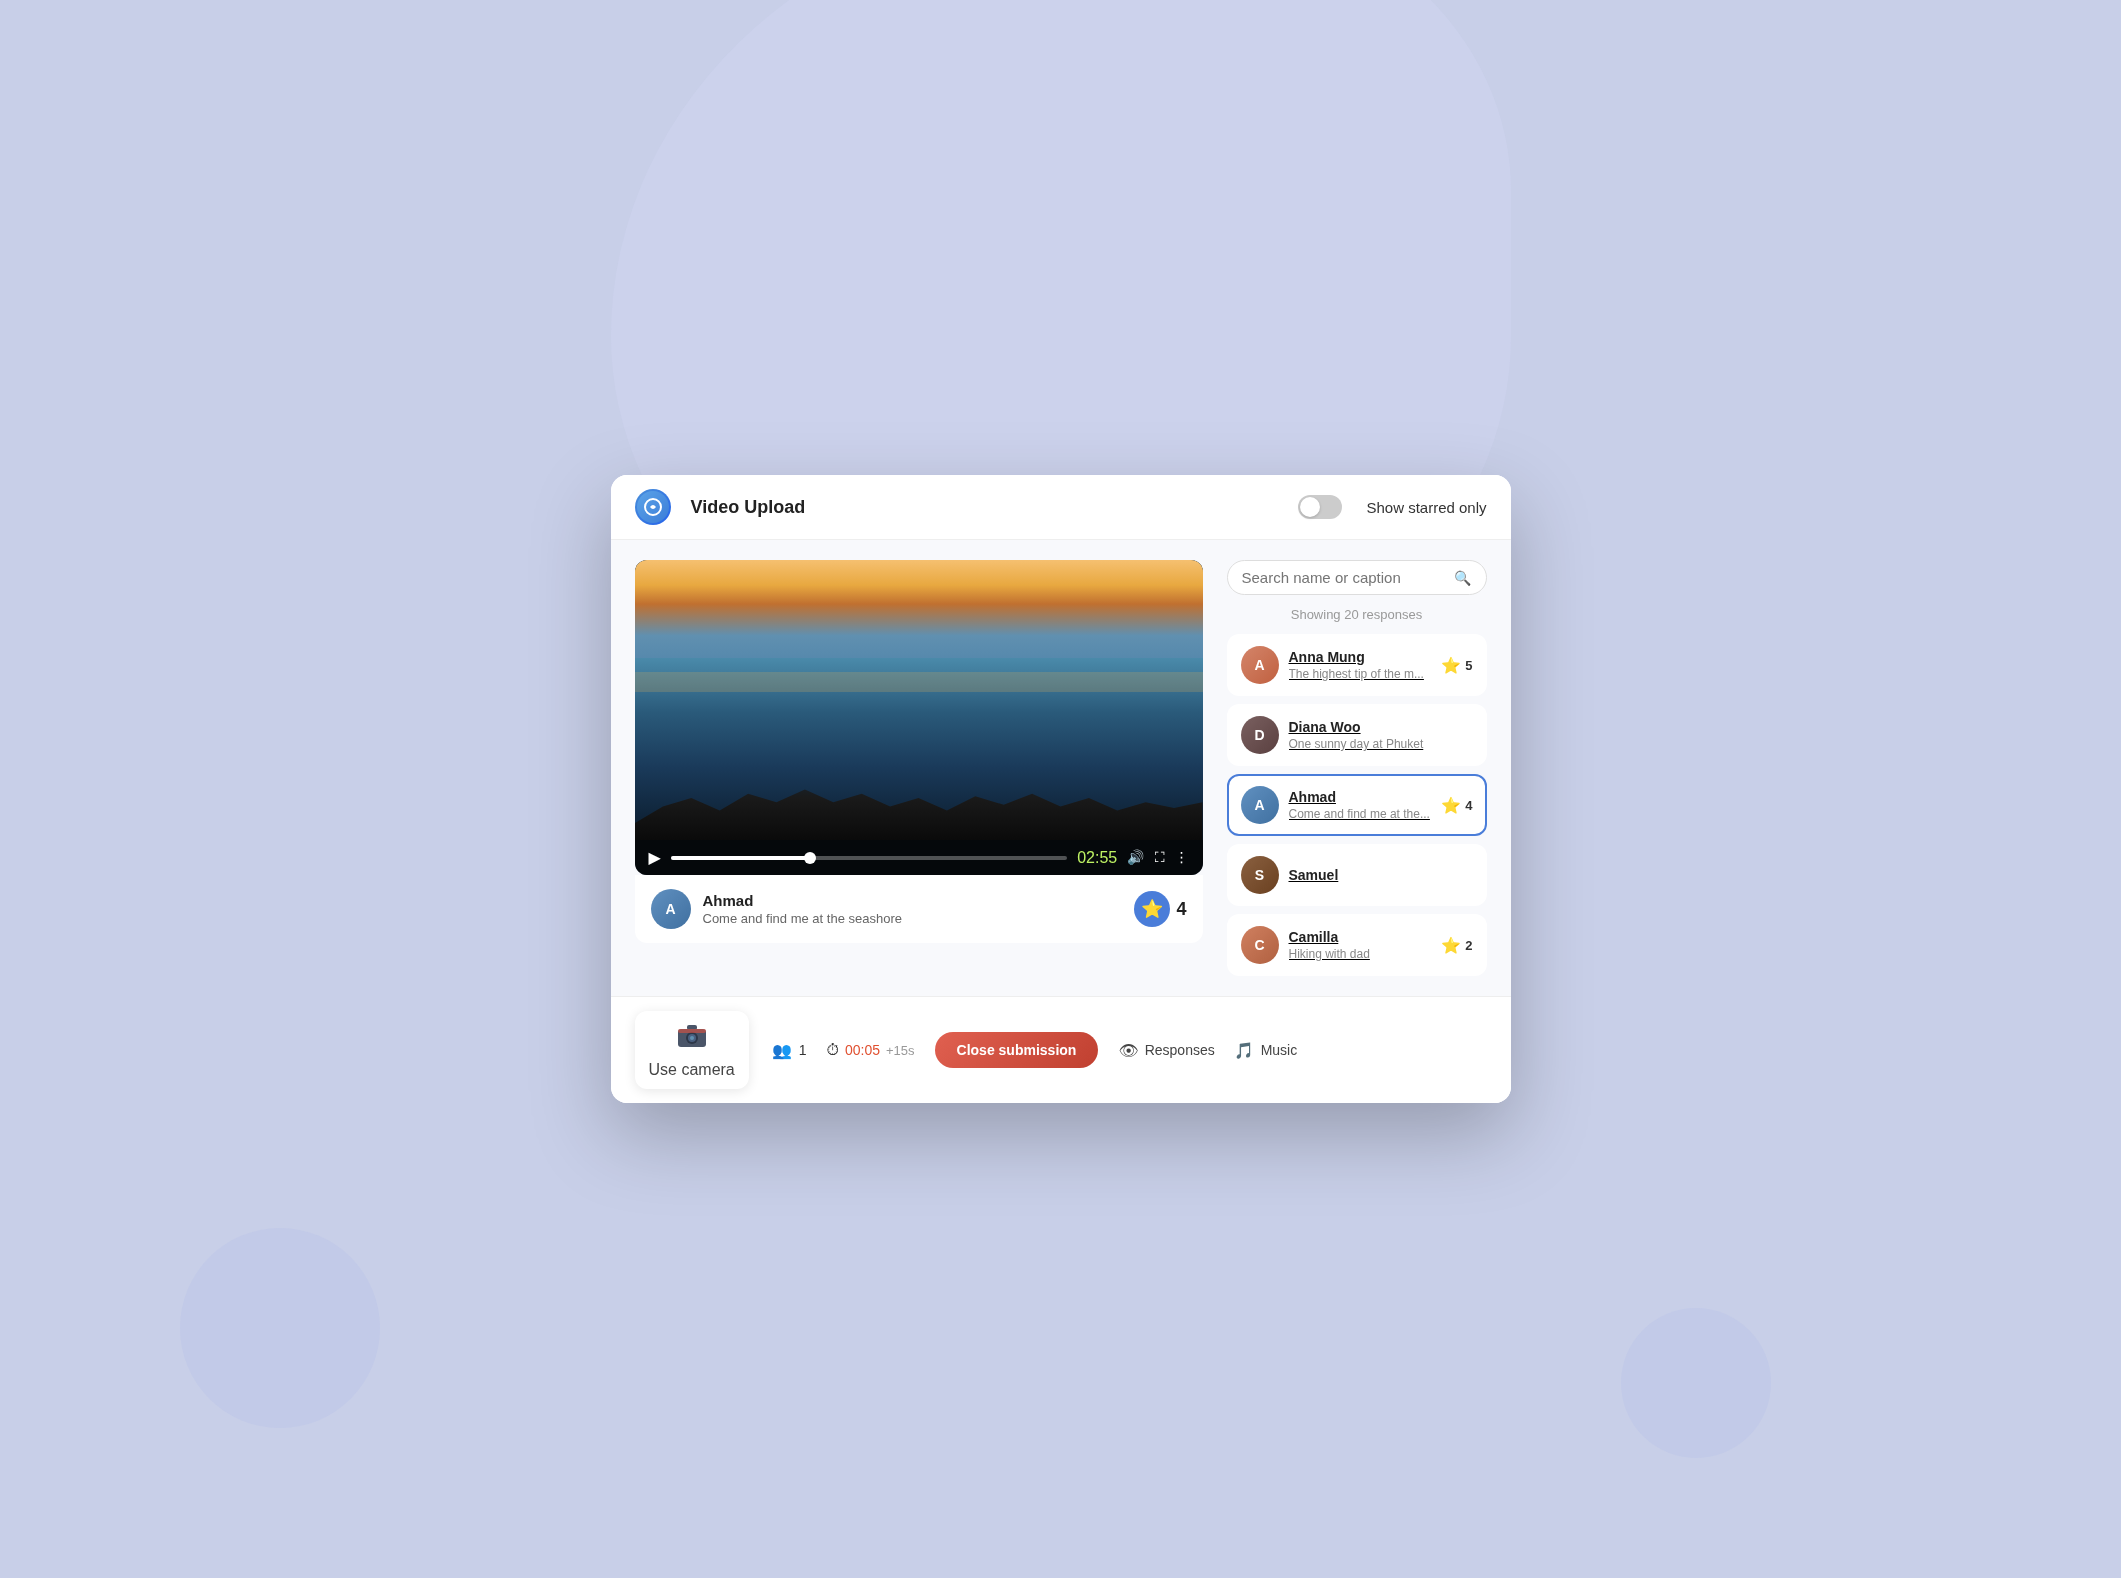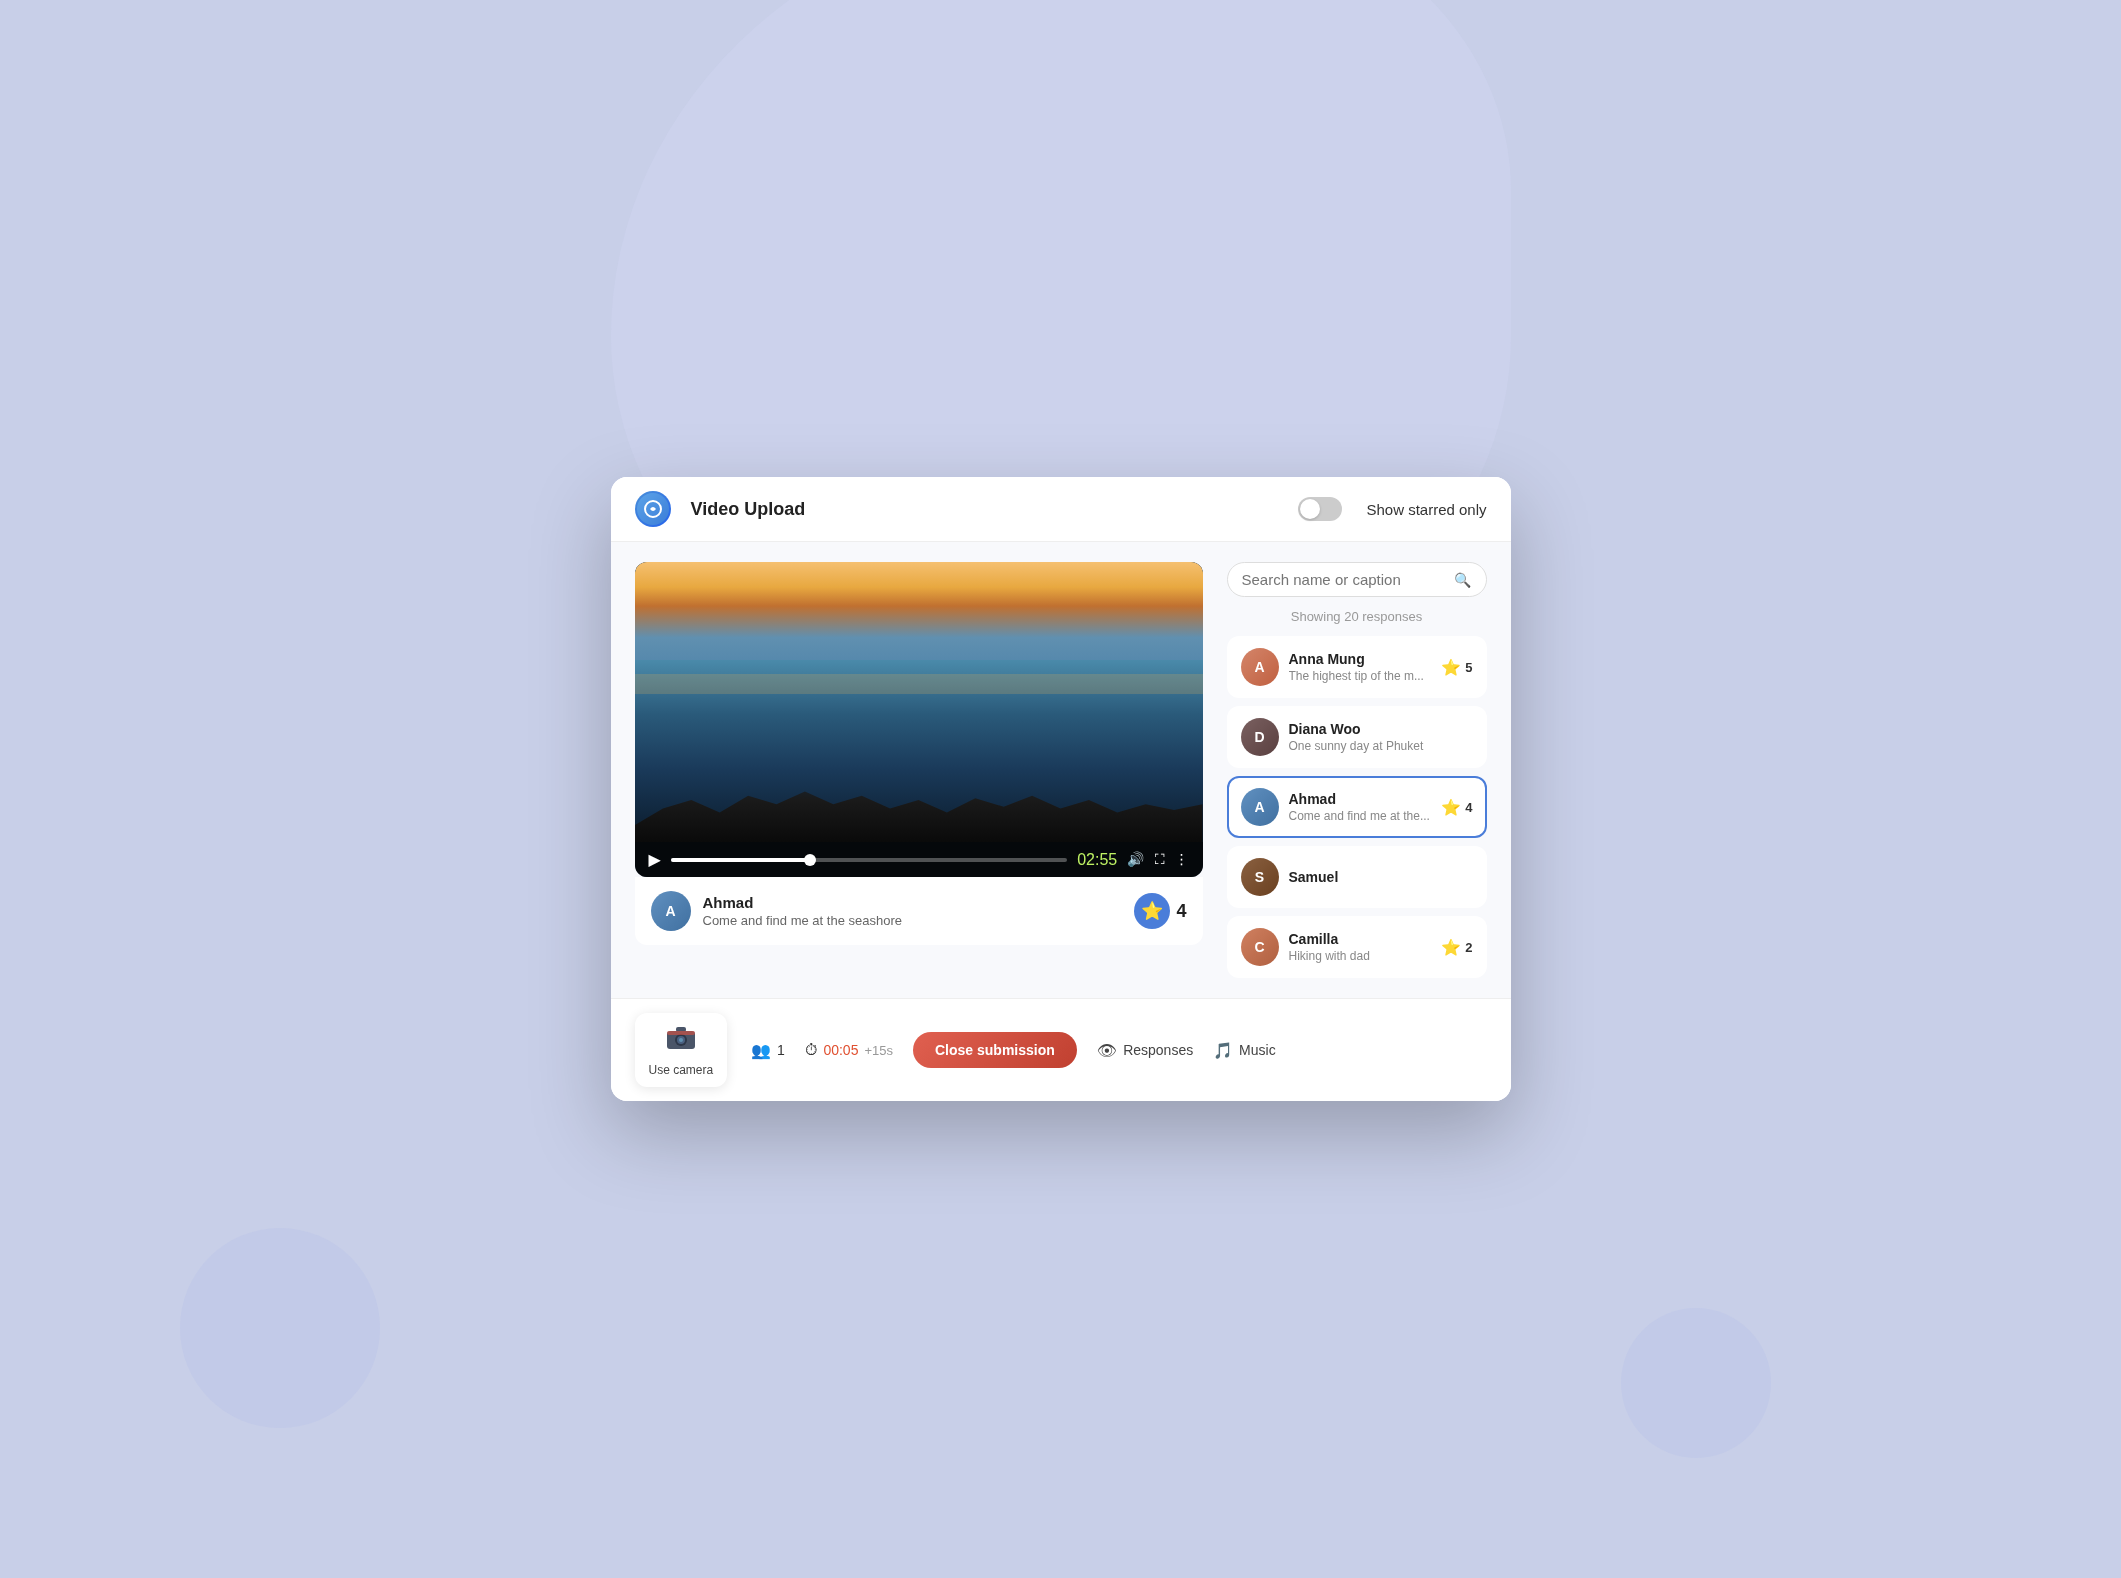--- a/index.html
+++ b/index.html
@@ -386,20 +386,21 @@
     }
     .avatar-color-1 { background: linear-gradient(135deg, #d4856a, #c06040); }
     .avatar-color-2 { background: linear-gradient(135deg, #7a6060, #5a4040); }
     .avatar-color-3 { background: linear-gradient(135deg, #6090c0, #4070a0); }
     .avatar-color-4 { background: linear-gradient(135deg, #8a6040, #6a4020); }
     .avatar-color-5 { background: linear-gradient(135deg, #d08060, #b06040); }
 
     .response-meta {
       flex: 1;
       min-width: 0;
+      text-decoration: underline;
     }
     .response-name {
       font-size: 14px;
       font-weight: 600;
       color: #222;
     }
     .response-caption {
       font-size: 12px;
       color: #888;
       white-space: nowrap;
@@ -436,21 +437,21 @@
       flex-direction: column;
       align-items: center;
       gap: 6px;
       box-shadow: 0 2px 12px rgba(0,0,0,0.1);
       min-width: 80px;
     }
     .camera-icon-wrap {
       font-size: 24px;
     }
     .camera-label {
-      font-size: 12px;
+      font-size: 16px;
       color: #444;
     }
     .stat-item {
       display: flex;
       align-items: center;
       gap: 6px;
     }
     .stat-icon { font-size: 16px; }
     .stat-text {
       font-size: 14px;

